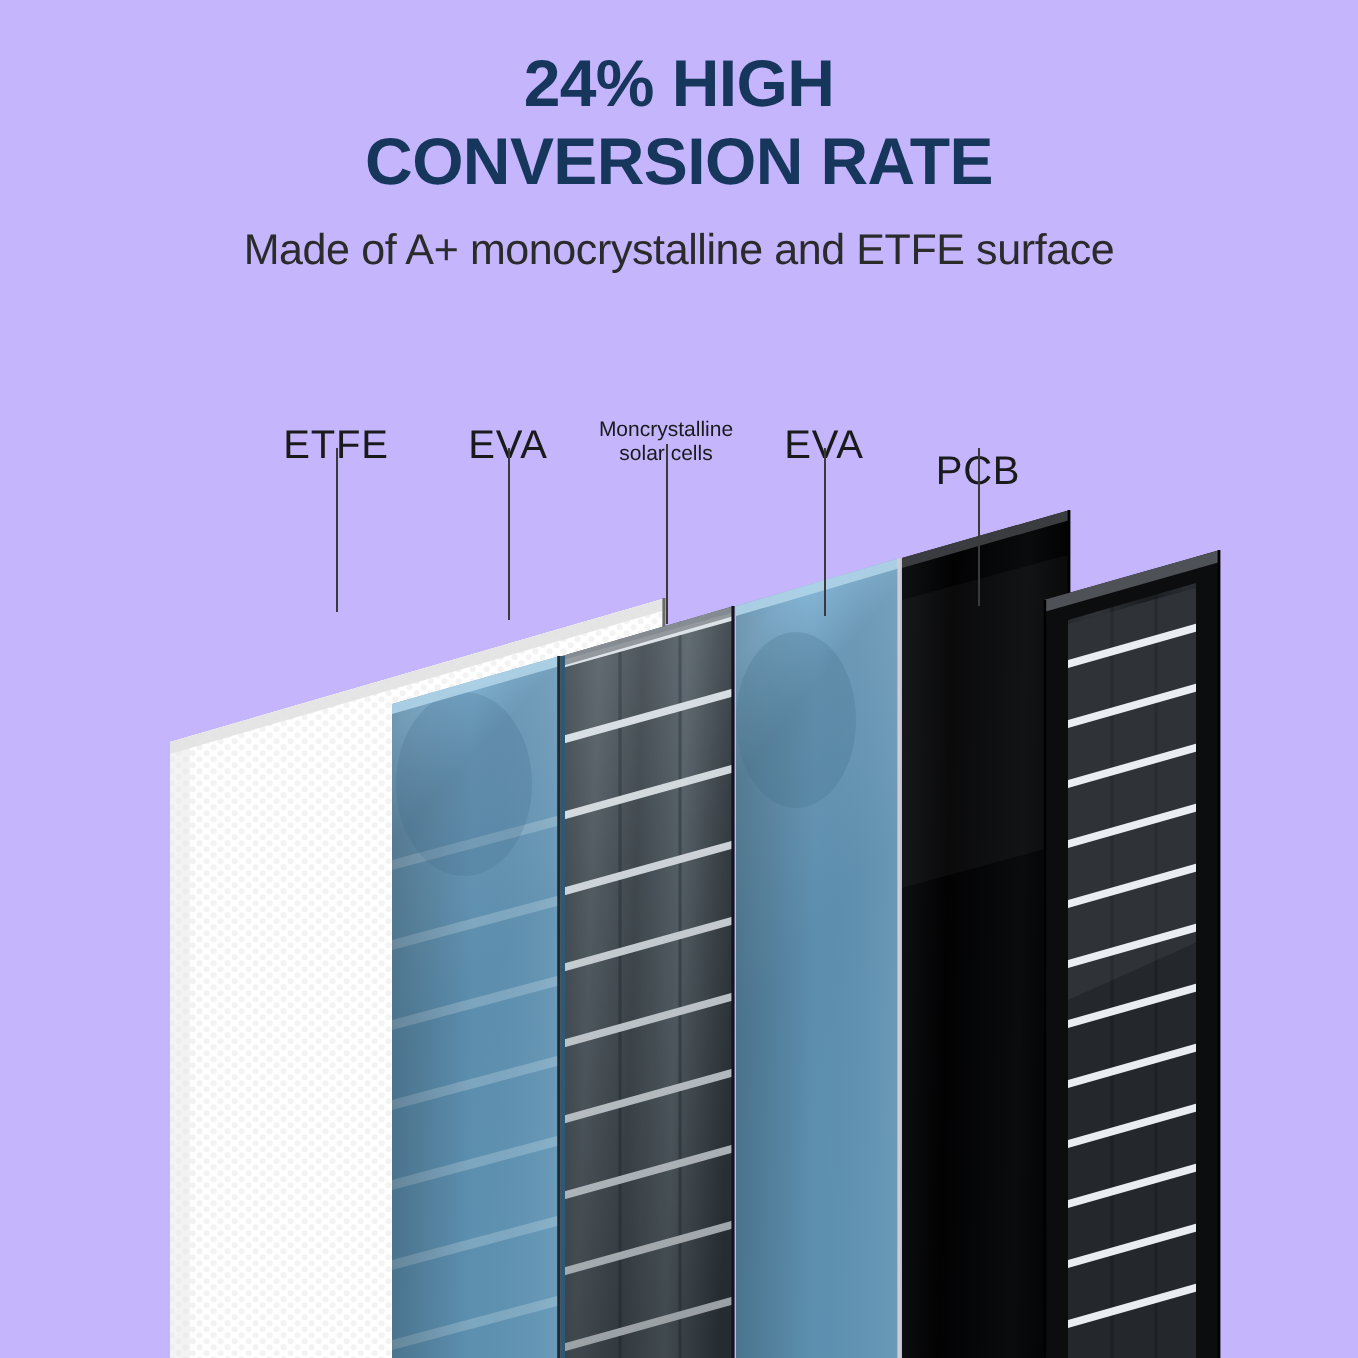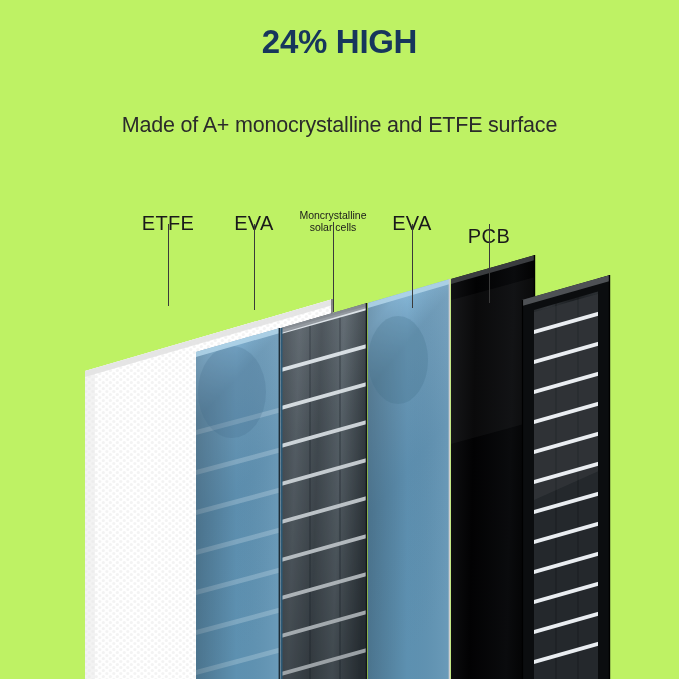--- a/index.html
+++ b/index.html
@@ -4,21 +4,21 @@
 <style>
   html, body {
     margin: 0;
     padding: 0;
     background: #d3d3d3;
   }
   #page {
     position: relative;
     width: 679px;
     height: 679px;
-    background: #bef264;
+    background: #c4b5fd;
     overflow: hidden;
     font-family: "Liberation Sans", sans-serif;
     -webkit-font-smoothing: antialiased;
   }
 
   
   .headline {
     position: absolute;
     left: 0;
     top: 22px;
@@ -78,20 +78,21 @@
   }
   .stack svg { display: block; }
 </style>
 </head>
 <body>
 
 <div id="page">
 
   <div class="headline">
     <span class="line1">24% HIGH</span>
+    <span class="line2">CONVERSION RATE</span>
   </div>
 
   <div class="subhead">Made of A+ monocrystalline and ETFE surface</div>
 
   <div class="stack">
     <svg width="679" height="679" viewBox="0 0 679 679" xmlns="http://www.w3.org/2000/svg">
       <defs>
 
         <pattern id="pHoney" width="7" height="6" patternUnits="userSpaceOnUse">
           <rect width="7" height="6" fill="#ffffff"></rect>

